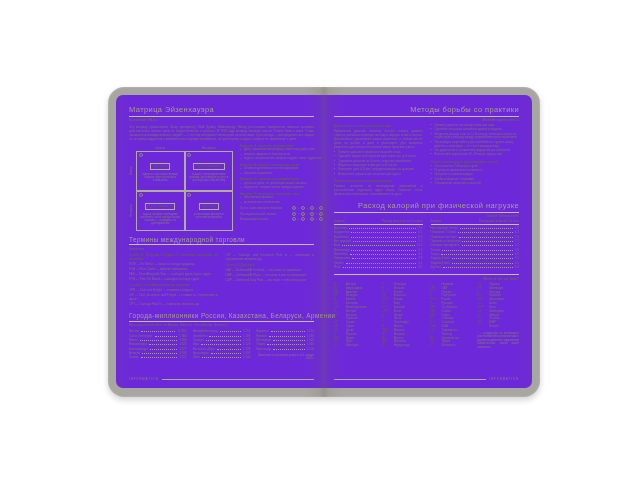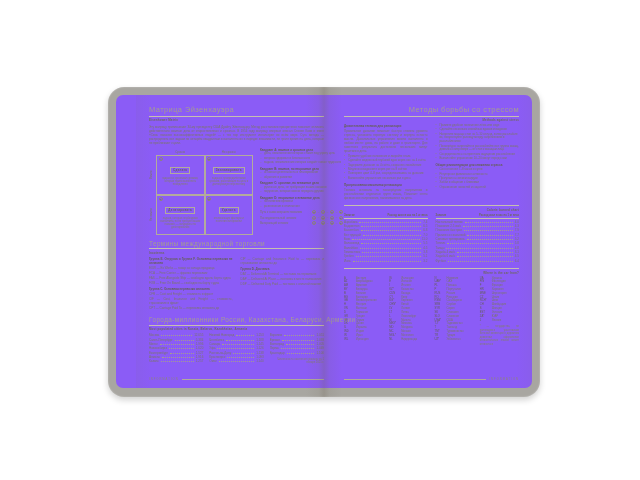--- a/index.html
+++ b/index.html
@@ -1,21 +1,21 @@
 <!DOCTYPE html>
 <html><head>
 <meta charset="utf-8">
 <style>
   * { margin:0; padding:0; box-sizing:border-box; }
   html,body { width:640px; height:480px; }
   body { background:#ffffff; font-family:"Liberation Sans", sans-serif; color:#736d62; position:relative; overflow:hidden; }
 
   .notebook { position:absolute; left:108px; top:87px; width:432px; height:310px;
     background:#a8a6a1; border-radius:16px; box-shadow:0 3px 6px rgba(0,0,0,.18), inset 0 0 2px rgba(255,255,255,.4); }
-  .pages { position:absolute; left:8px; top:8px; right:8px; bottom:9px; background:#8b5cf6; border-radius:7px; display:flex; overflow:hidden;padding-left:20px; }
+  .pages { position:absolute; left:8px; top:8px; right:8px; bottom:9px; background:#6d28d9; border-radius:7px; display:flex; overflow:hidden; }
   .gutter { position:absolute; left:50%; top:0; bottom:0; width:36px; transform:translateX(-50%);
     background:linear-gradient(90deg, rgba(110,100,85,0) 0%, rgba(110,100,85,.10) 35%, rgba(110,100,85,.28) 50%, rgba(110,100,85,.10) 65%, rgba(110,100,85,0) 100%); pointer-events:none; }
   .page { width:50%; height:100%; position:relative; }
   .page-left  { padding:10px 10px 6px 13px; background:linear-gradient(90deg, rgba(120,110,95,.07), rgba(120,110,95,0) 8%); }
   .page-right { padding:10px 13px 6px 10px; background:linear-gradient(270deg, rgba(120,110,95,.07), rgba(120,110,95,0) 8%); }
 
   .sec-title { font-size:7.5px; letter-spacing:.4px; color:#a59d90; font-weight:400; white-space:nowrap; }
   .sec-title.small { font-size:6.4px; }
   .r { text-align:right; }
   .rule { border-top:.6px solid #c6bfb0; margin:1.5px 0 1.5px 0; }
@@ -385,21 +385,21 @@
 
       <div class="pfooter">
         <span class="ftxt">INFORMATION</span>
         <span class="line"></span>
       </div>
     </div>
 
     <div class="page page-right">
 
       <div>
-        <div class="sec-title r">Методы борьбы со стрессом</div>
+        <div class="sec-title r">Методы борьбы со практики</div>
         <div class="rule"></div>
         <div class="subtitle r">Methods against stress</div>
         <div class="cols2">
           <div>
             <div class="tiny b" style="margin-bottom:1px;">Дыхательная техника для релаксации</div>
             <div class="tiny" style="margin-bottom:1.5px;">Правильное дыхание помогает быстро снизить уровень стресса, успокоить нервную систему и вернуть ясность мысли. Дыхательные упражнения можно выполнять в любом месте: дома, на работе и даже в транспорте. Для заметного результата достаточно нескольких минут практики в день.</div>
             <div>
   <div class="bullet-row">
                   <span class="bdot">•</span>
                   <span>Примите удобное положение и закройте глаза</span>
@@ -490,20 +490,21 @@
   <div class="bullet-row">
                   <span class="bdot">•</span>
                   <span>Ограничение новостей и соцсетей</span>
                 </div>
 </div>
           </div>
         </div>
       </div>
 
       <div class="sec">
+        <div class="sec-title r">Расход калорий при физической нагрузке</div>
         <div class="rule"></div>
         <div class="subtitle r">Calorie burned chart</div>
         <div class="cols2">
           <div>
             <div class="cal-head">
               <span class="h1c">Занятие</span>
               <span class="h2c">Расход ккал в час на 1 кг веса</span>
             </div>
             <div>
   <div class="lead-row">

